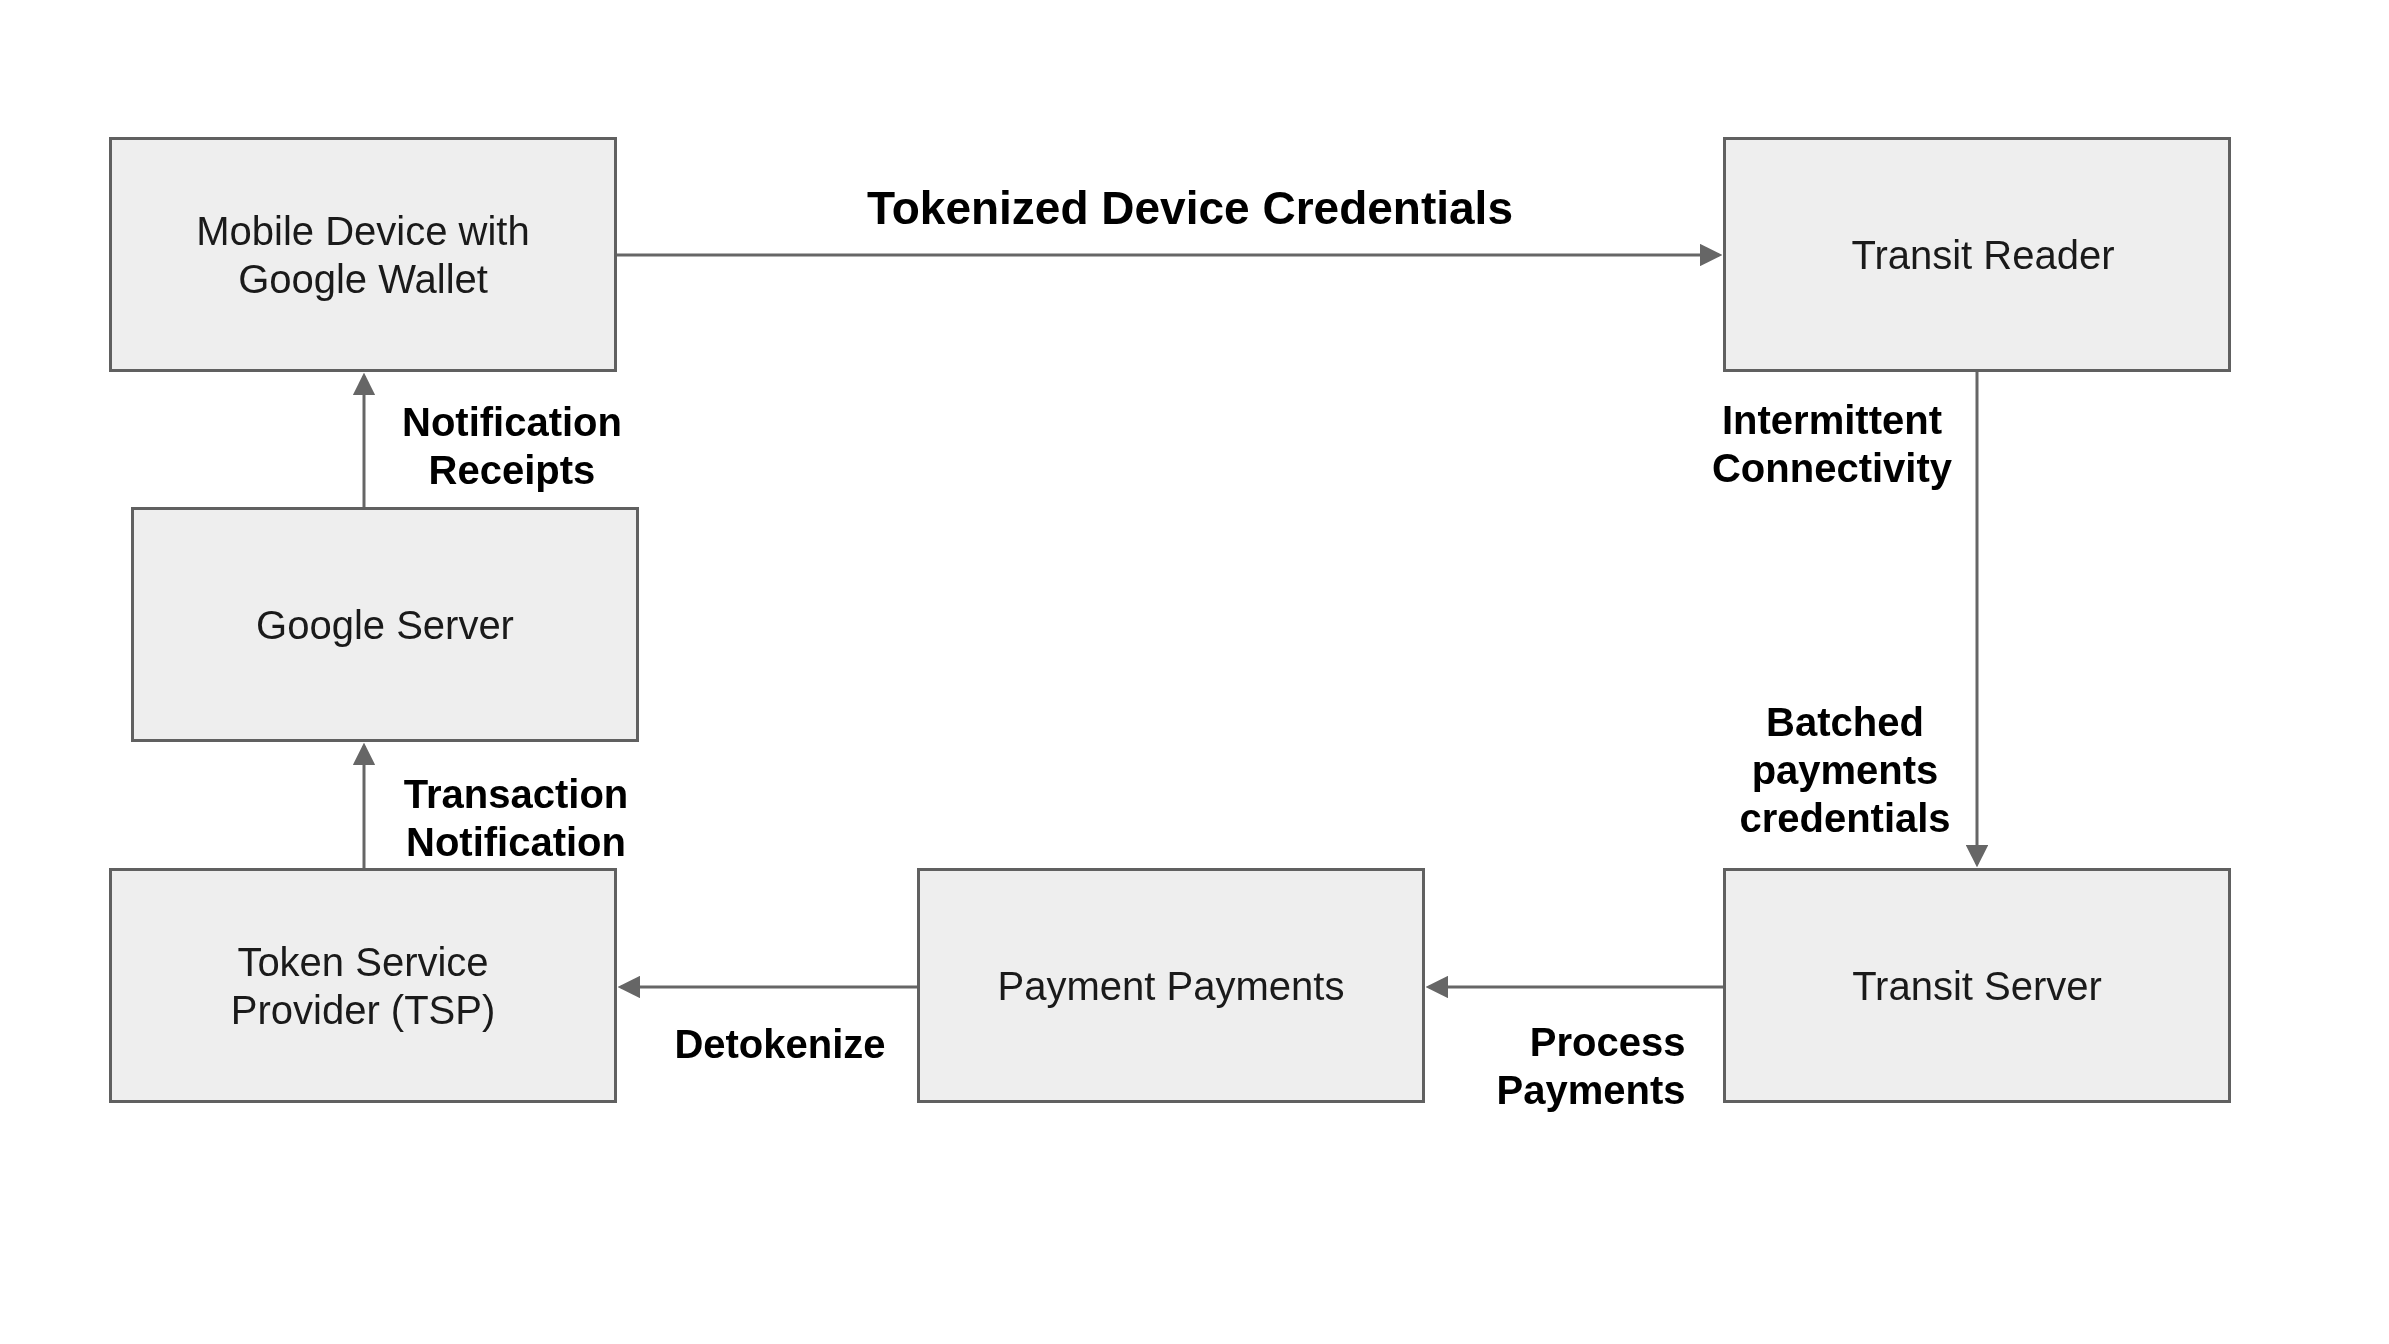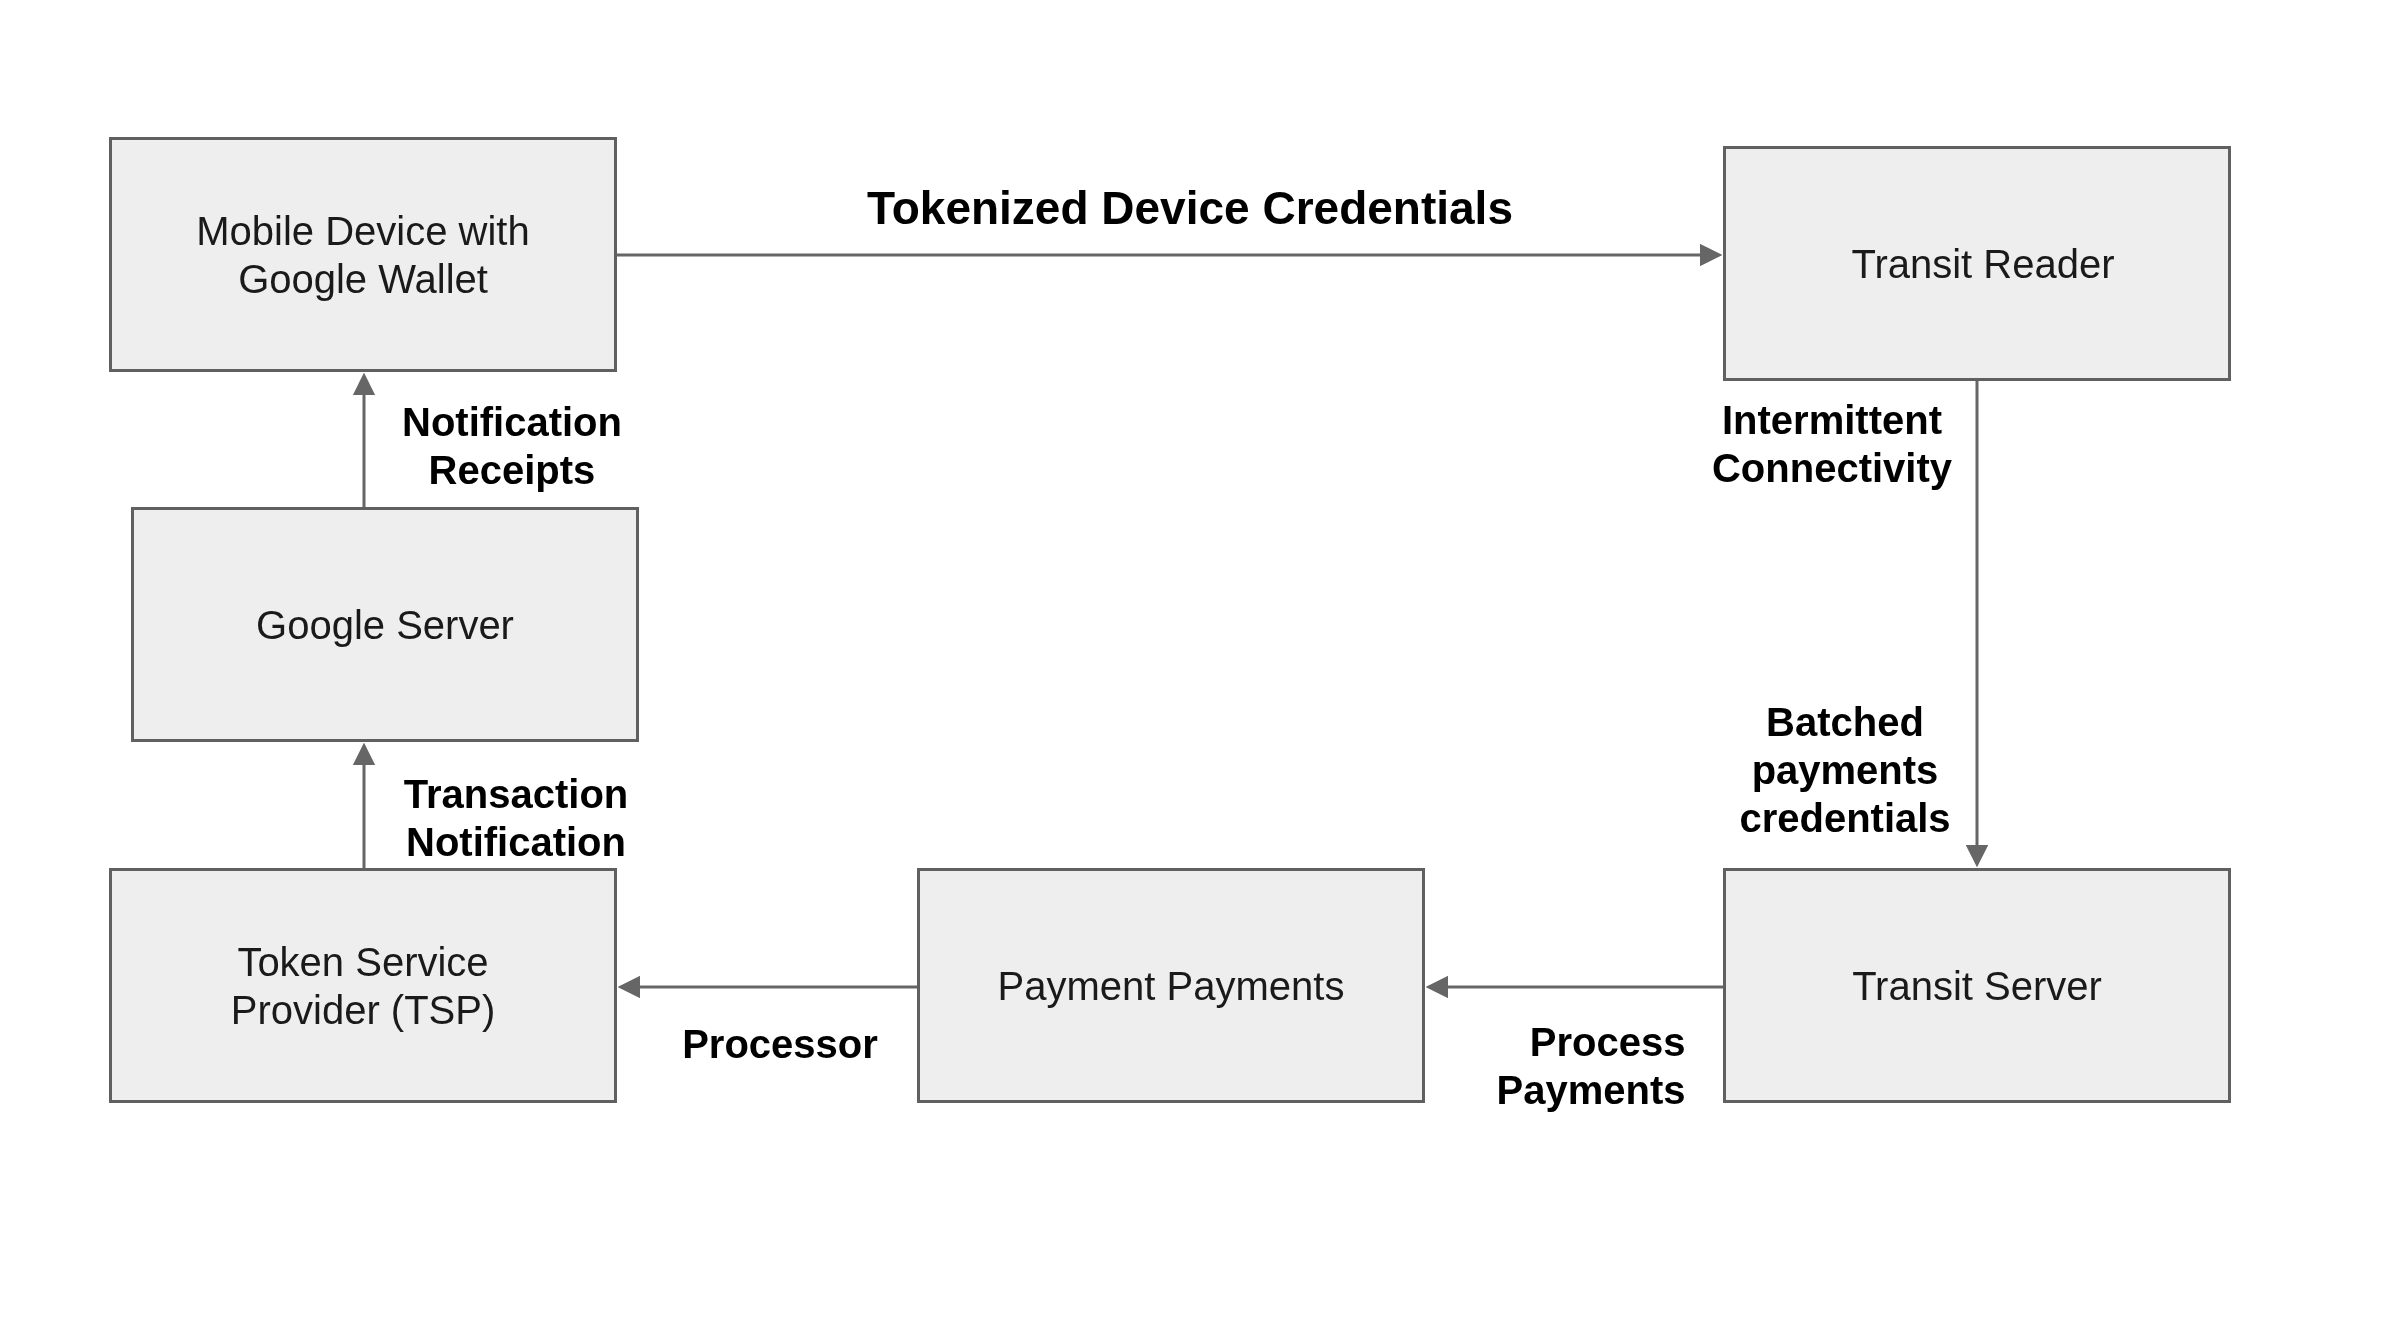--- a/index.html
+++ b/index.html
@@ -50,21 +50,21 @@
   }
   .edge-label.big {
     font-size: 46px;
     white-space: nowrap;
   }
   
   .pos-mobile   { left: 109px;  top: 137px; }
   .pos-google   { left: 123px;  top: 507px; margin-left: 8px; }
   .pos-tsp      { left: 109px;  top: 868px; }
   .pos-pp       { left: 917px;  top: 868px; }
-  .pos-reader   { left: 1723px; top: 146px; padding-left: 12px; }
+  .pos-reader   { left: 1723px; top: 137px; padding-left: 12px; }
   .pos-tserver  { left: 1723px; top: 868px; }
   
   .pos-lbl-tokenized     { left: 1190px; top: 184px; }
   .pos-lbl-notif-receipt { left: 512px;  top: 398px; }
   .pos-lbl-txn-notif     { left: 516px;  top: 770px; }
   .pos-lbl-intermittent  { left: 1832px; top: 396px; }
   .pos-lbl-batched       { left: 1845px; top: 698px; }
   .pos-lbl-detokenize    { left: 780px;  top: 1020px; }
   .pos-lbl-process       { left: 1591px; top: 1018px; text-align: right; }
 </style>
@@ -121,18 +121,18 @@
   <div class="edge-label pos-lbl-txn-notif">Transaction
 Notification</div>
 
   <div class="edge-label pos-lbl-intermittent">Intermittent
 Connectivity</div>
 
   <div class="edge-label pos-lbl-batched">Batched
 payments
 credentials</div>
 
-  <div class="edge-label pos-lbl-detokenize">Processor</div>
+  <div class="edge-label pos-lbl-detokenize">Detokenize</div>
 
   <div class="edge-label pos-lbl-process">Process
 Payments</div>
 
 </div>
 
 </body></html>

